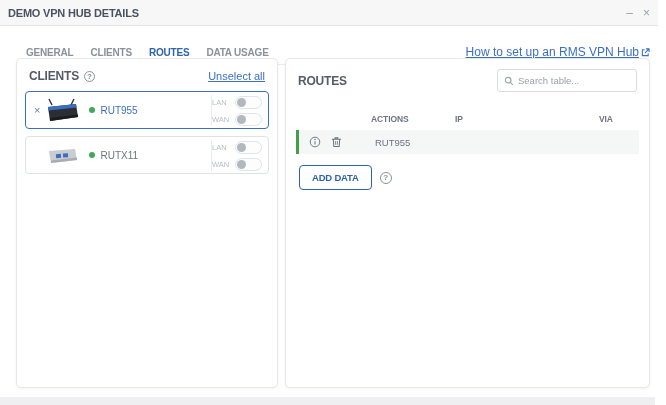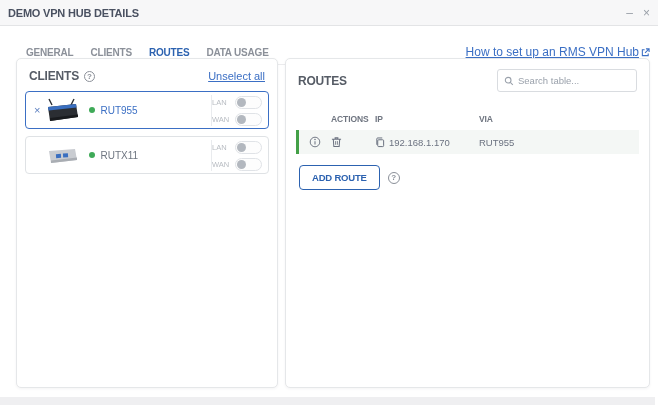--- a/index.html
+++ b/index.html
@@ -68,21 +68,21 @@
   .search-box { margin-left:auto; width:140px; height:23px; border:1px solid #d9dce0;
                 border-radius:3px; display:flex; align-items:center; padding:0 6px;
                 gap:4px; background:#fff; }
   .search-box input { border:none; outline:none; width:100%; font-size:9.5px;
                       color:#6b7280; font-family:"Liberation Sans",sans-serif; }
   .search-box input::placeholder { color:#9aa1ab; }
   .search-icon { color:#9aa1ab; flex:0 0 auto; }
 
   .route-grid { display:grid; grid-template-columns:32px 44px 104px 112px 1fr;
                 align-items:center; }
-  .route-header { margin:10px 10px 0 13px; height:18px; }
+  .route-header { margin:10px 10px 0 13px; height:18px;gap:40px; }
   .route-header span { font-size:8.5px; font-weight:bold; color:#6f7580;
                        letter-spacing:-0.1px; }
   .route-row { margin:2px 10px 0 10px; height:24px; background:#f4f7f5;
                border-left:3px solid #43a047; padding-left:0; }
   .route-row .cell { display:flex; align-items:center; gap:4px; font-size:9.5px;
                      color:#6b7280; }
   .icon-btn { color:#6b7280; display:inline-flex; cursor:pointer; }
 
   
   .btn-row { display:flex; align-items:center; margin:11px 10px 0 13px; }
@@ -209,30 +209,23 @@
         </svg>
     </span>
     <span class="cell">
       <svg class="icon-btn" width="11" height="12" viewBox="0 0 12 13">
           <path fill="none" stroke="currentColor" stroke-width="1.1" d="M2.5 3.5h7l-.6 8h-5.8zM1 3.5h10M4.5 3.5v-1.5h3v1.5"></path>
           <line x1="5" y1="5.5" x2="5" y2="9.5" stroke="currentColor" stroke-width="0.9"></line>
           <line x1="7" y1="5.5" x2="7" y2="9.5" stroke="currentColor" stroke-width="0.9"></line>
         </svg>
     </span>
     <span class="cell">
-      <svg class="icon-btn" width="10" height="11" viewBox="0 0 11 12">
-          <rect x="3" y="3" width="6.5" height="7.5" rx="1" fill="none" stroke="currentColor" stroke-width="1.1"></rect>
-          <path fill="none" stroke="currentColor" stroke-width="1.1" d="M2 8.5V2a1 1 0 0 1 1-1h5"></path>
-        </svg>
-      <span>192.168.1.170</span>
-    </span>
-    <span class="cell">
       <span>RUT955</span>
     </span>
   </div>
 
   <div class="btn-row">
-    <button class="btn">ADD ROUTE</button>
+    <button class="btn">ADD DATA</button>
     <span class="qmark">?</span>
   </div>
 </div>
 
 <div class="footer-bar"></div>
 
 </body></html>

